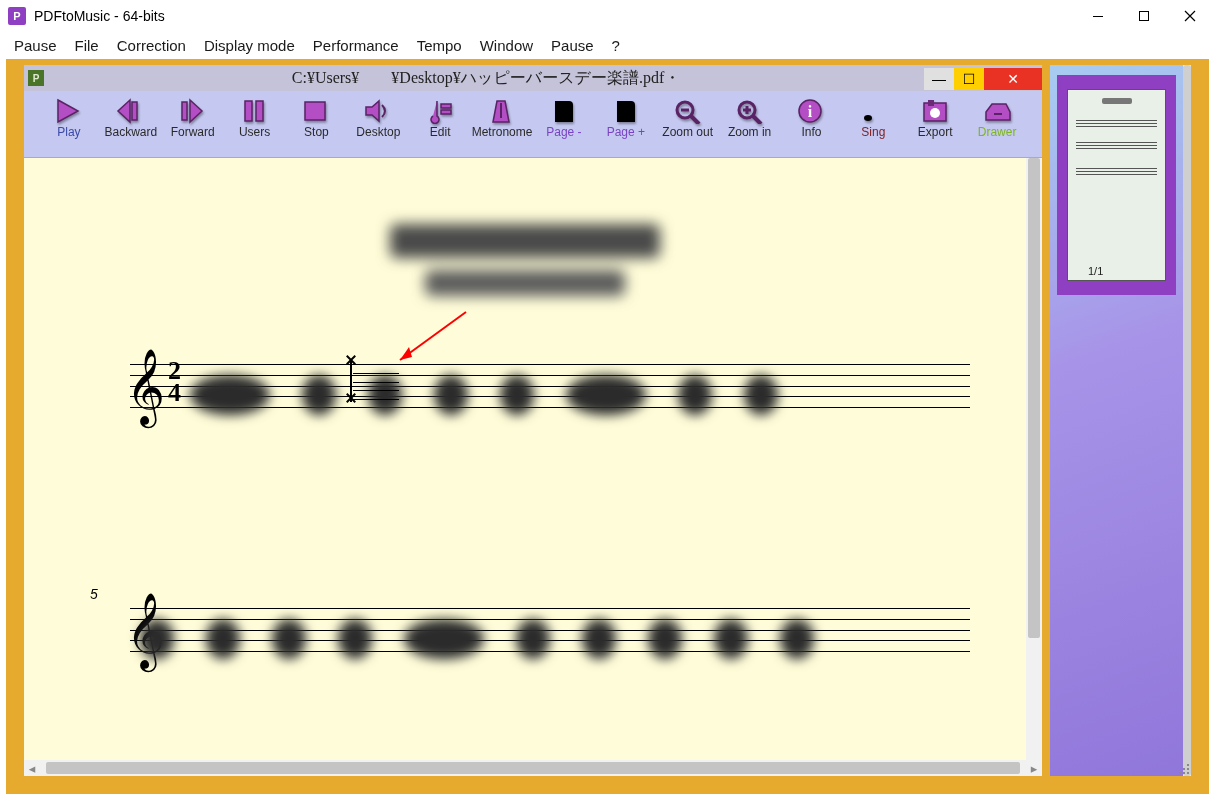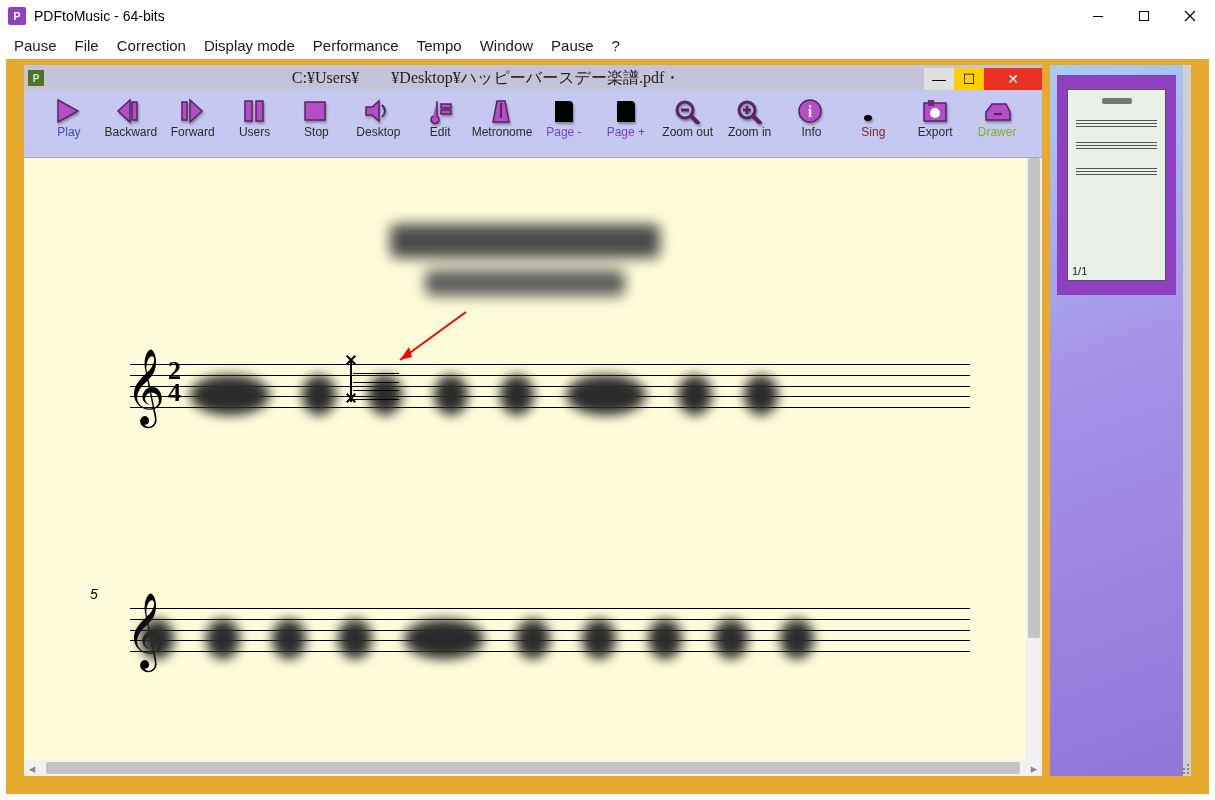--- a/index.html
+++ b/index.html
@@ -84,21 +84,21 @@
   .side-panel { position:absolute; left:1038px; top:0; right:12px; bottom:12px; background:linear-gradient(160deg,#a7cdf2 0%, #a794e8 40%, #9076da 100%);}
   .sp-inner { position:absolute; left:0; top:0; right:8px; bottom:0; }
   .thumb-frame { position:absolute; left:7px; top:10px; right:7px; height:220px; background:#8e3fc2; padding:14px 10px; }
   .thumb-page { background:#e8f0e8; height:100%; position:relative; border:1px solid #555;}
   .thumb-page .mini { position:absolute; left:8px; right:8px; }
   .mini.t{top:8px;height:10px;display:flex;justify-content:center;}
   .mini.t span{width:30px;height:6px;background:#777;border-radius:2px;}
   .mini.l{height:8px;display:flex;flex-direction:column;gap:2px;}
   .mini.l div{height:1px;background:#555;}
   .mini.l1{top:30px;} .mini.l2{top:52px;} .mini.l3{top:78px;}
-  .thumb-page .pn { position:absolute; left:4px; bottom:3px; font-size:11px; color:#222;}
+  .thumb-page .pn { position:absolute; left:20px; bottom:3px; font-size:11px; color:#222;}
   .side-scroll { position:absolute; right:0; top:0; bottom:0; width:8px; background:#e8e8e8;}
   .side-scroll .st { position:absolute; left:0; right:0; top:0; height:100%; background:#cfcfcf; border-radius:3px;}
 
   .resize-grip { position:absolute; right:12px; bottom:12px; width:14px; height:14px; }
   .resize-grip svg { width:14px; height:14px;}
 </style>
 </head>
 <body>
 
 <div class="titlebar">

